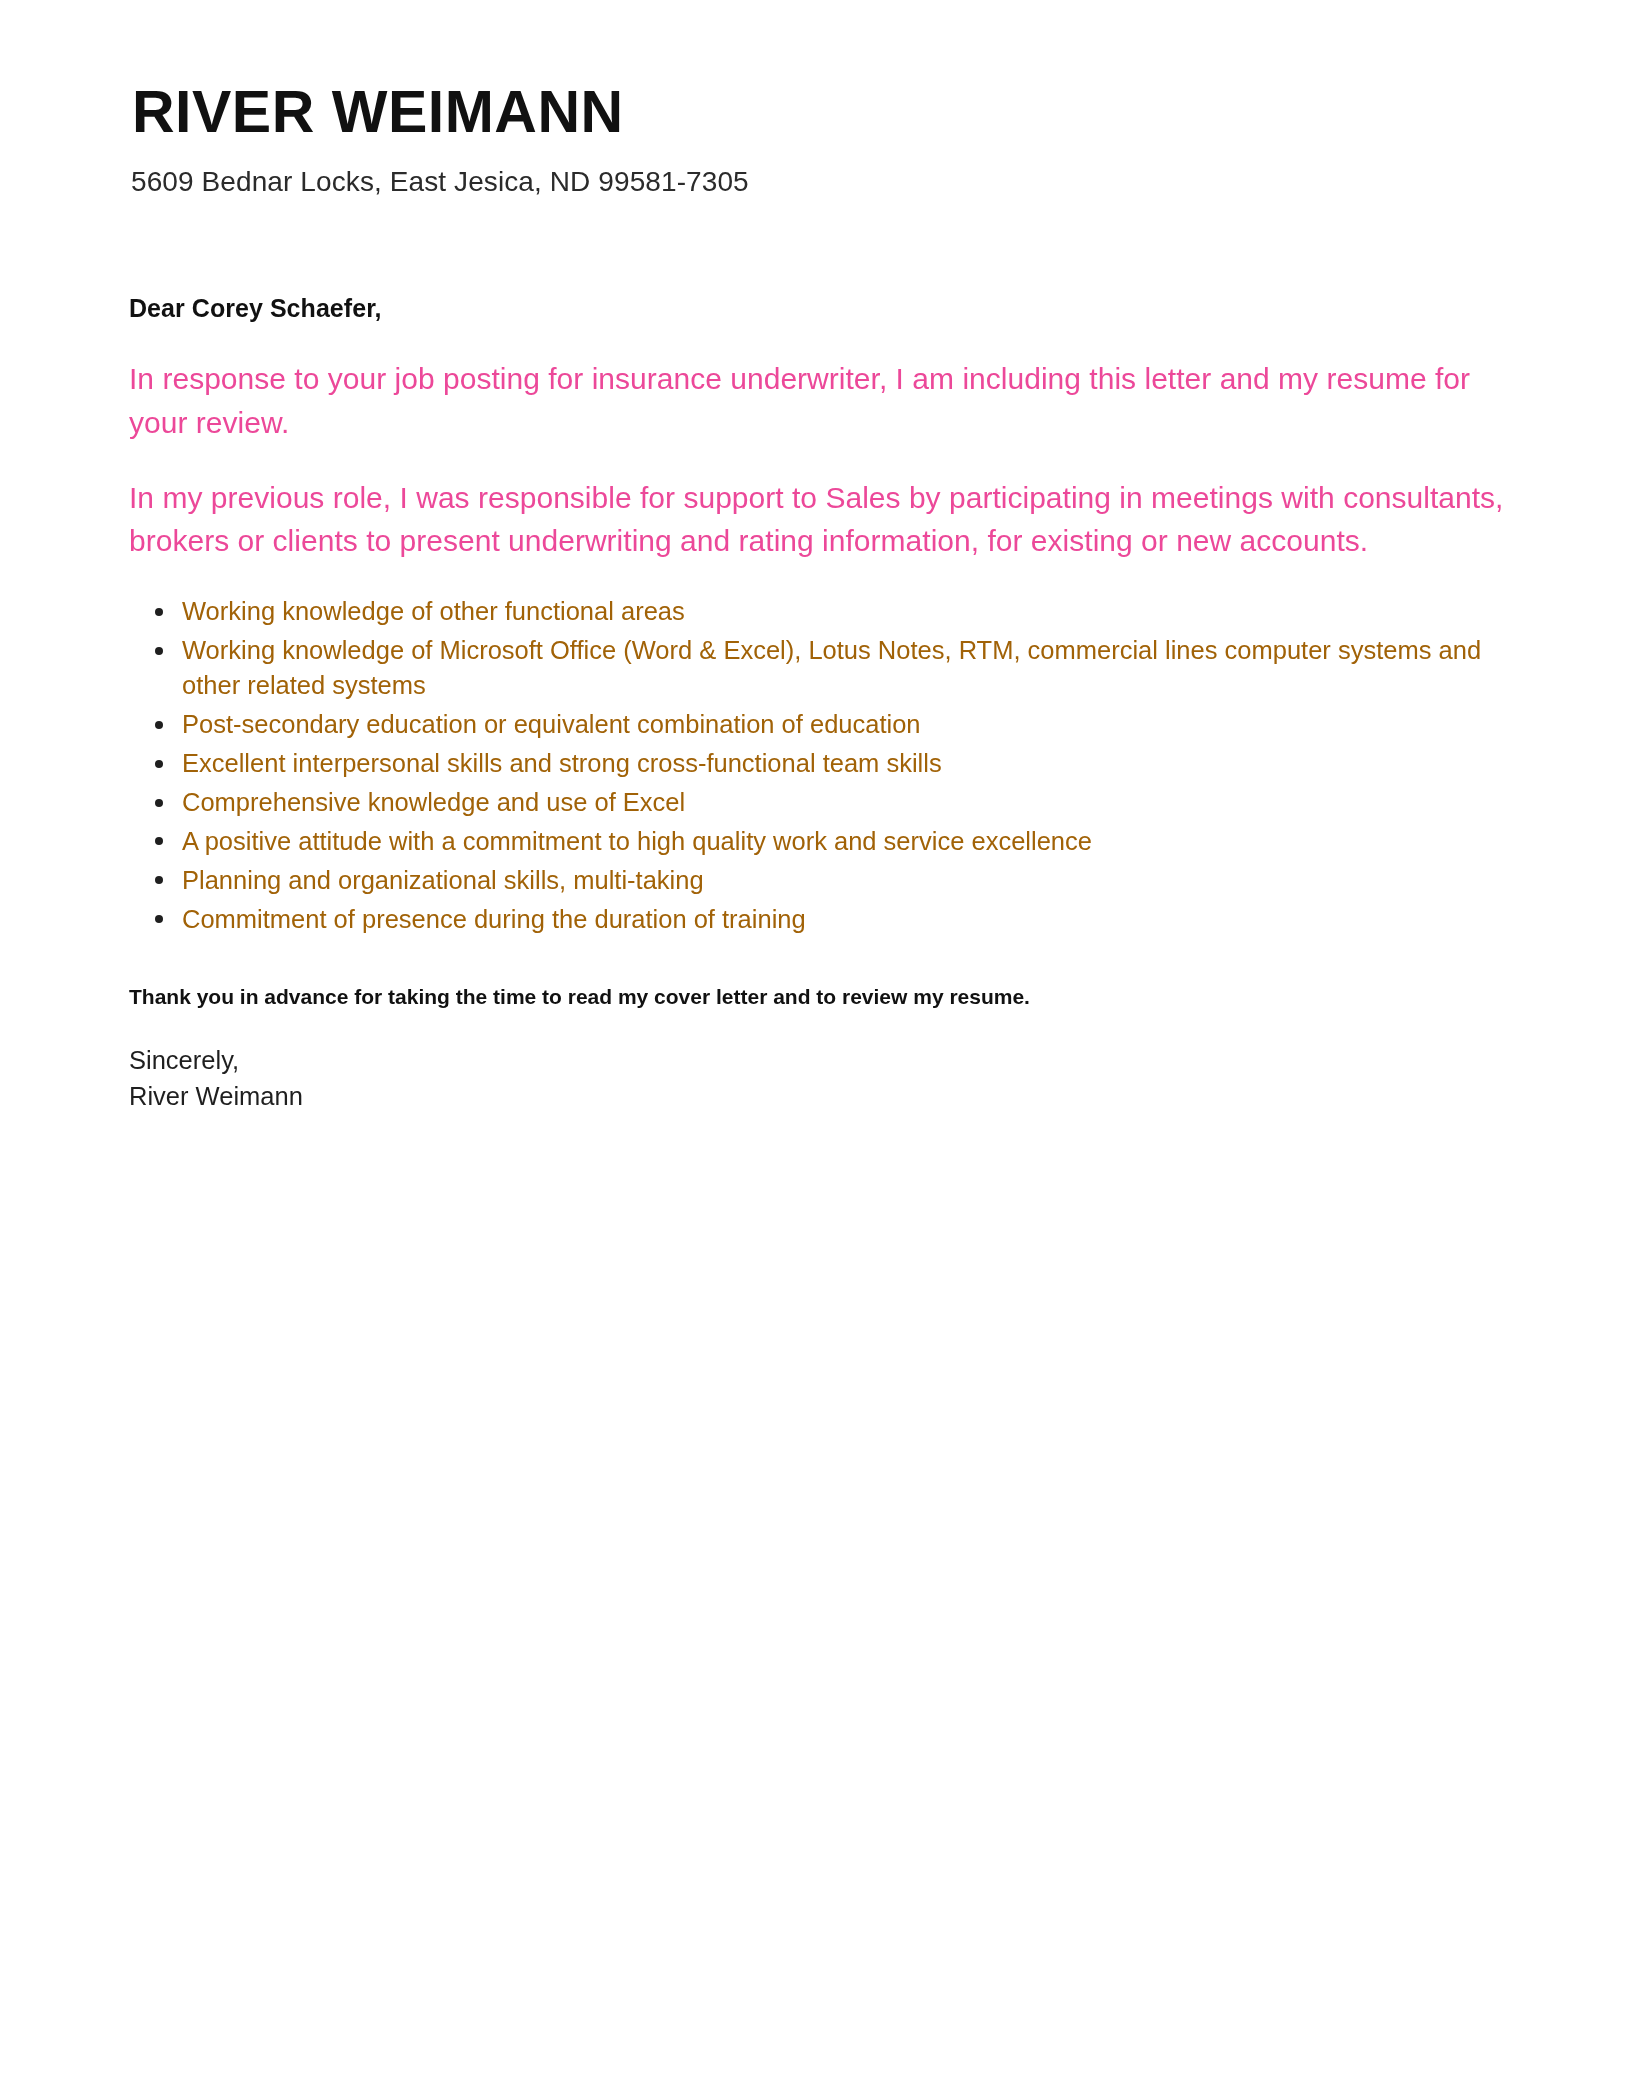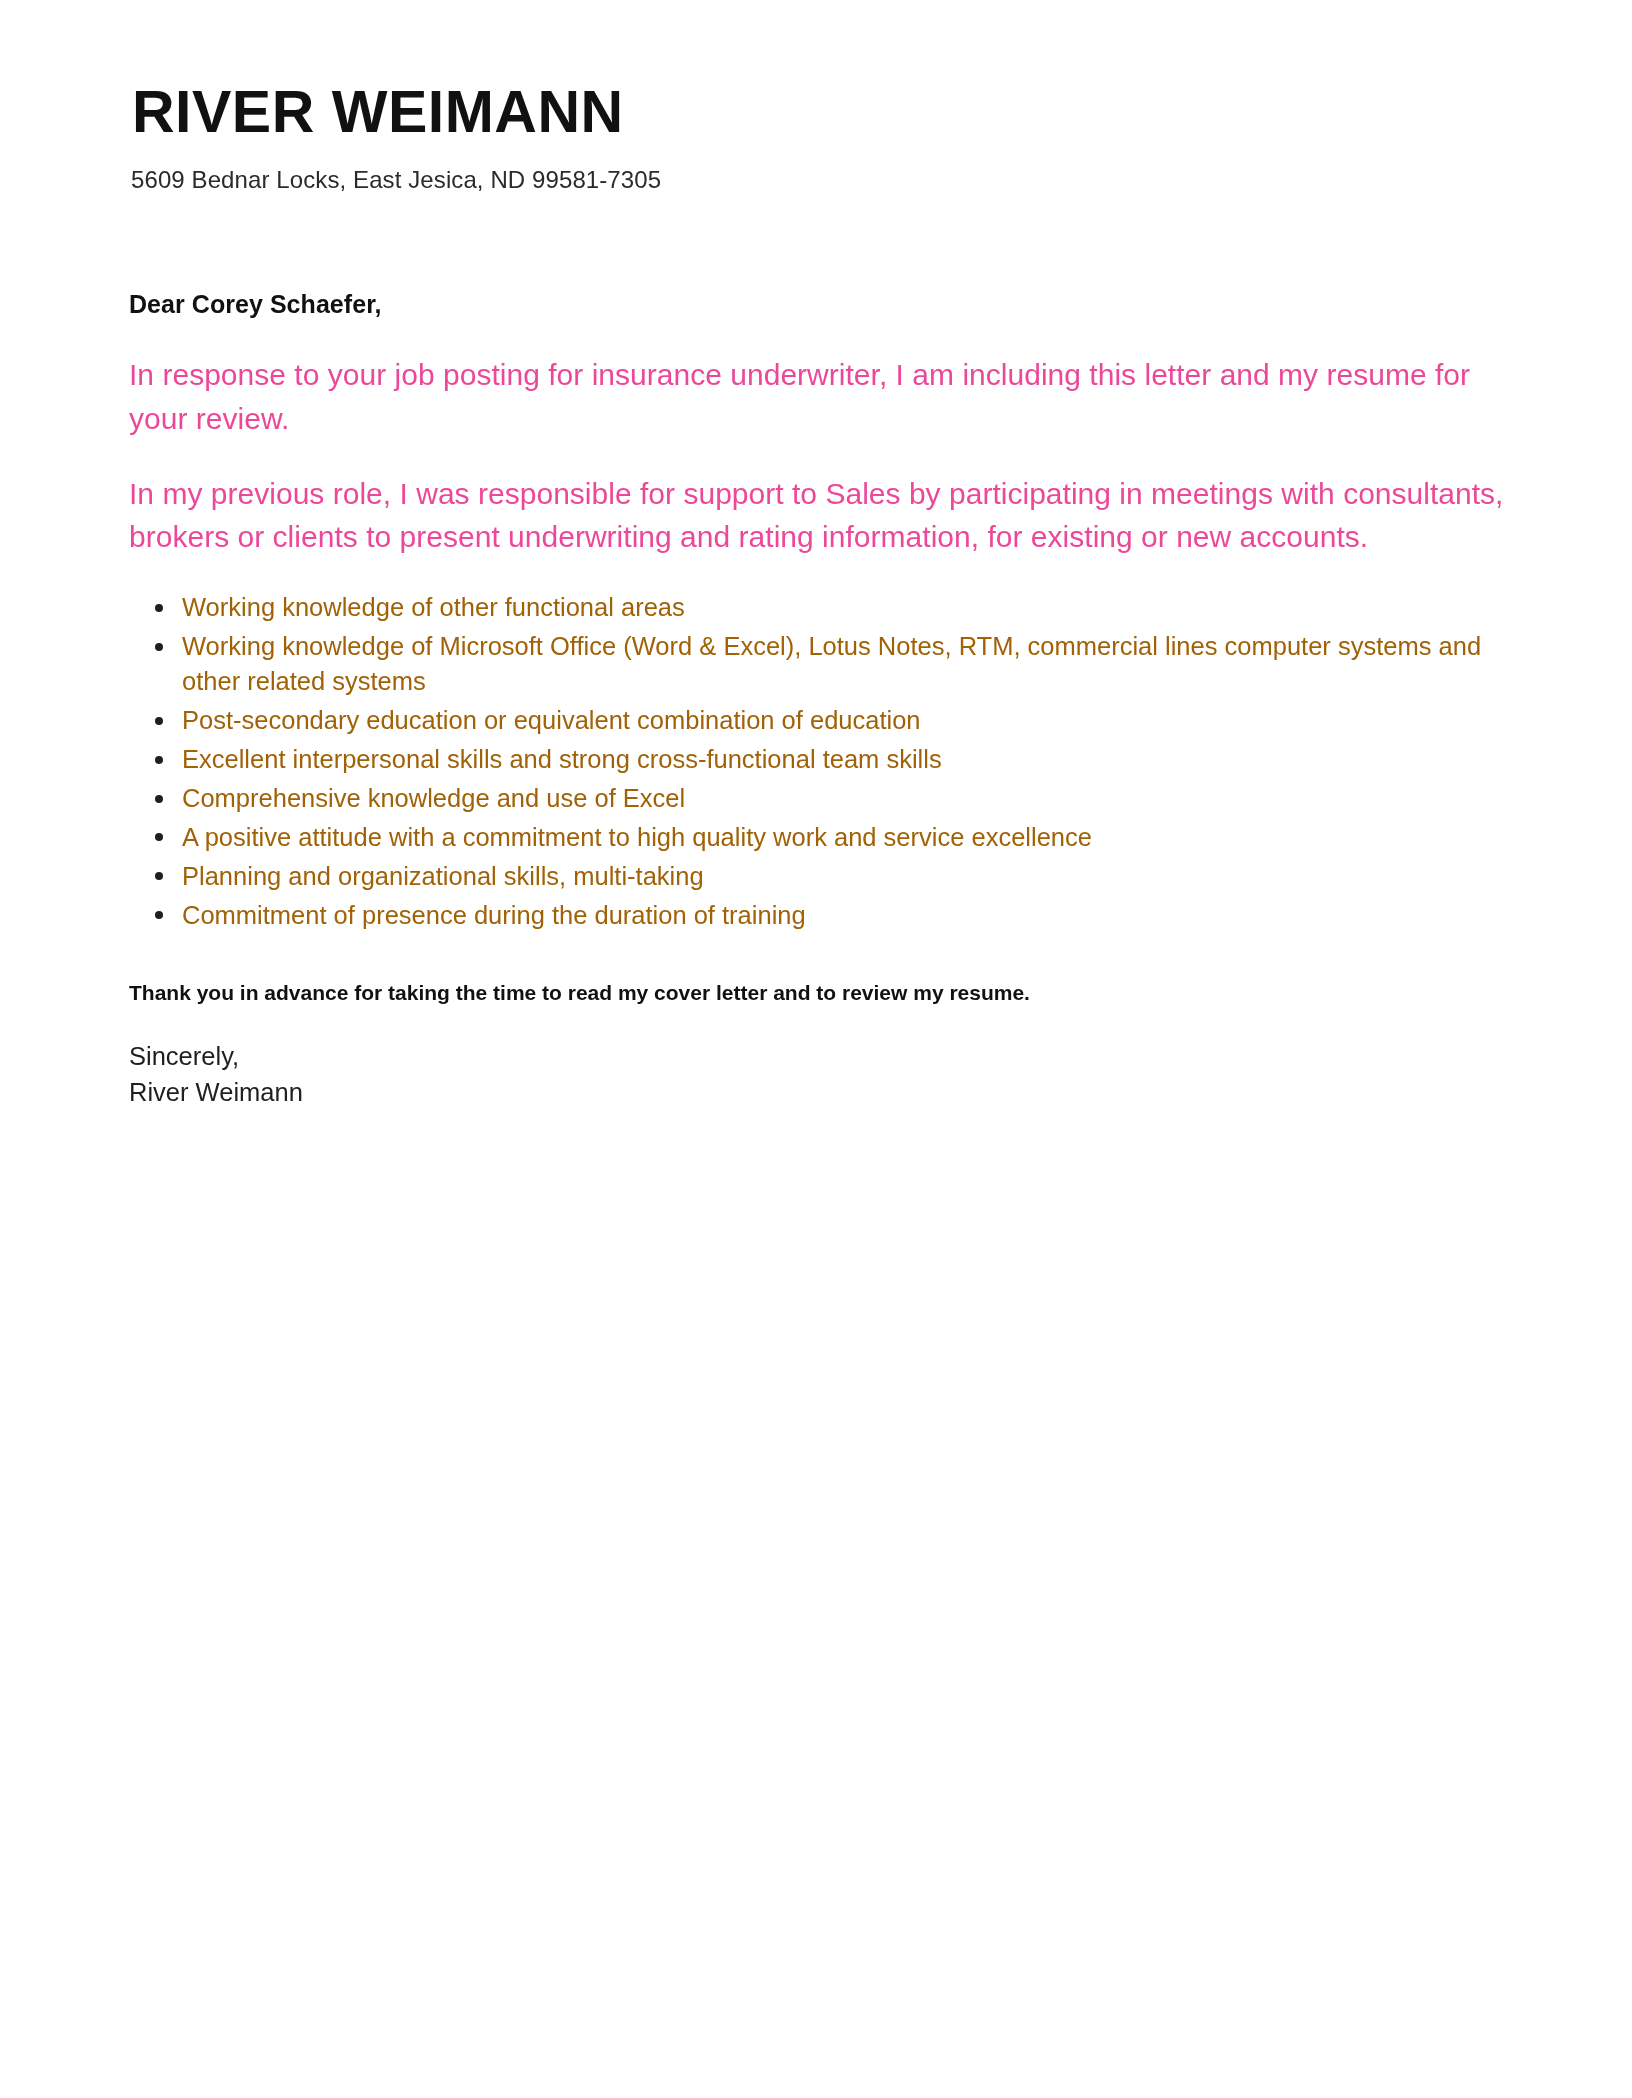--- a/index.html
+++ b/index.html
@@ -31,21 +31,21 @@
   .letter-name {
     font-size: 59px;
     font-weight: bold;
     letter-spacing: 0.5px;
     line-height: 1.05;
     color: #111111;
     margin: 0 0 0 3px;
     white-space: nowrap;
   }
   .letter-address {
-    font-size: 24px;
+    font-size: 28px;
     font-weight: normal;
     color: #2b2b2b;
     margin: 22px 0 0 2px;
     letter-spacing: 0.1px;
   }
   .body-block {
     margin-top: 96px;
     width: 1375px;
   }
   .salutation {

